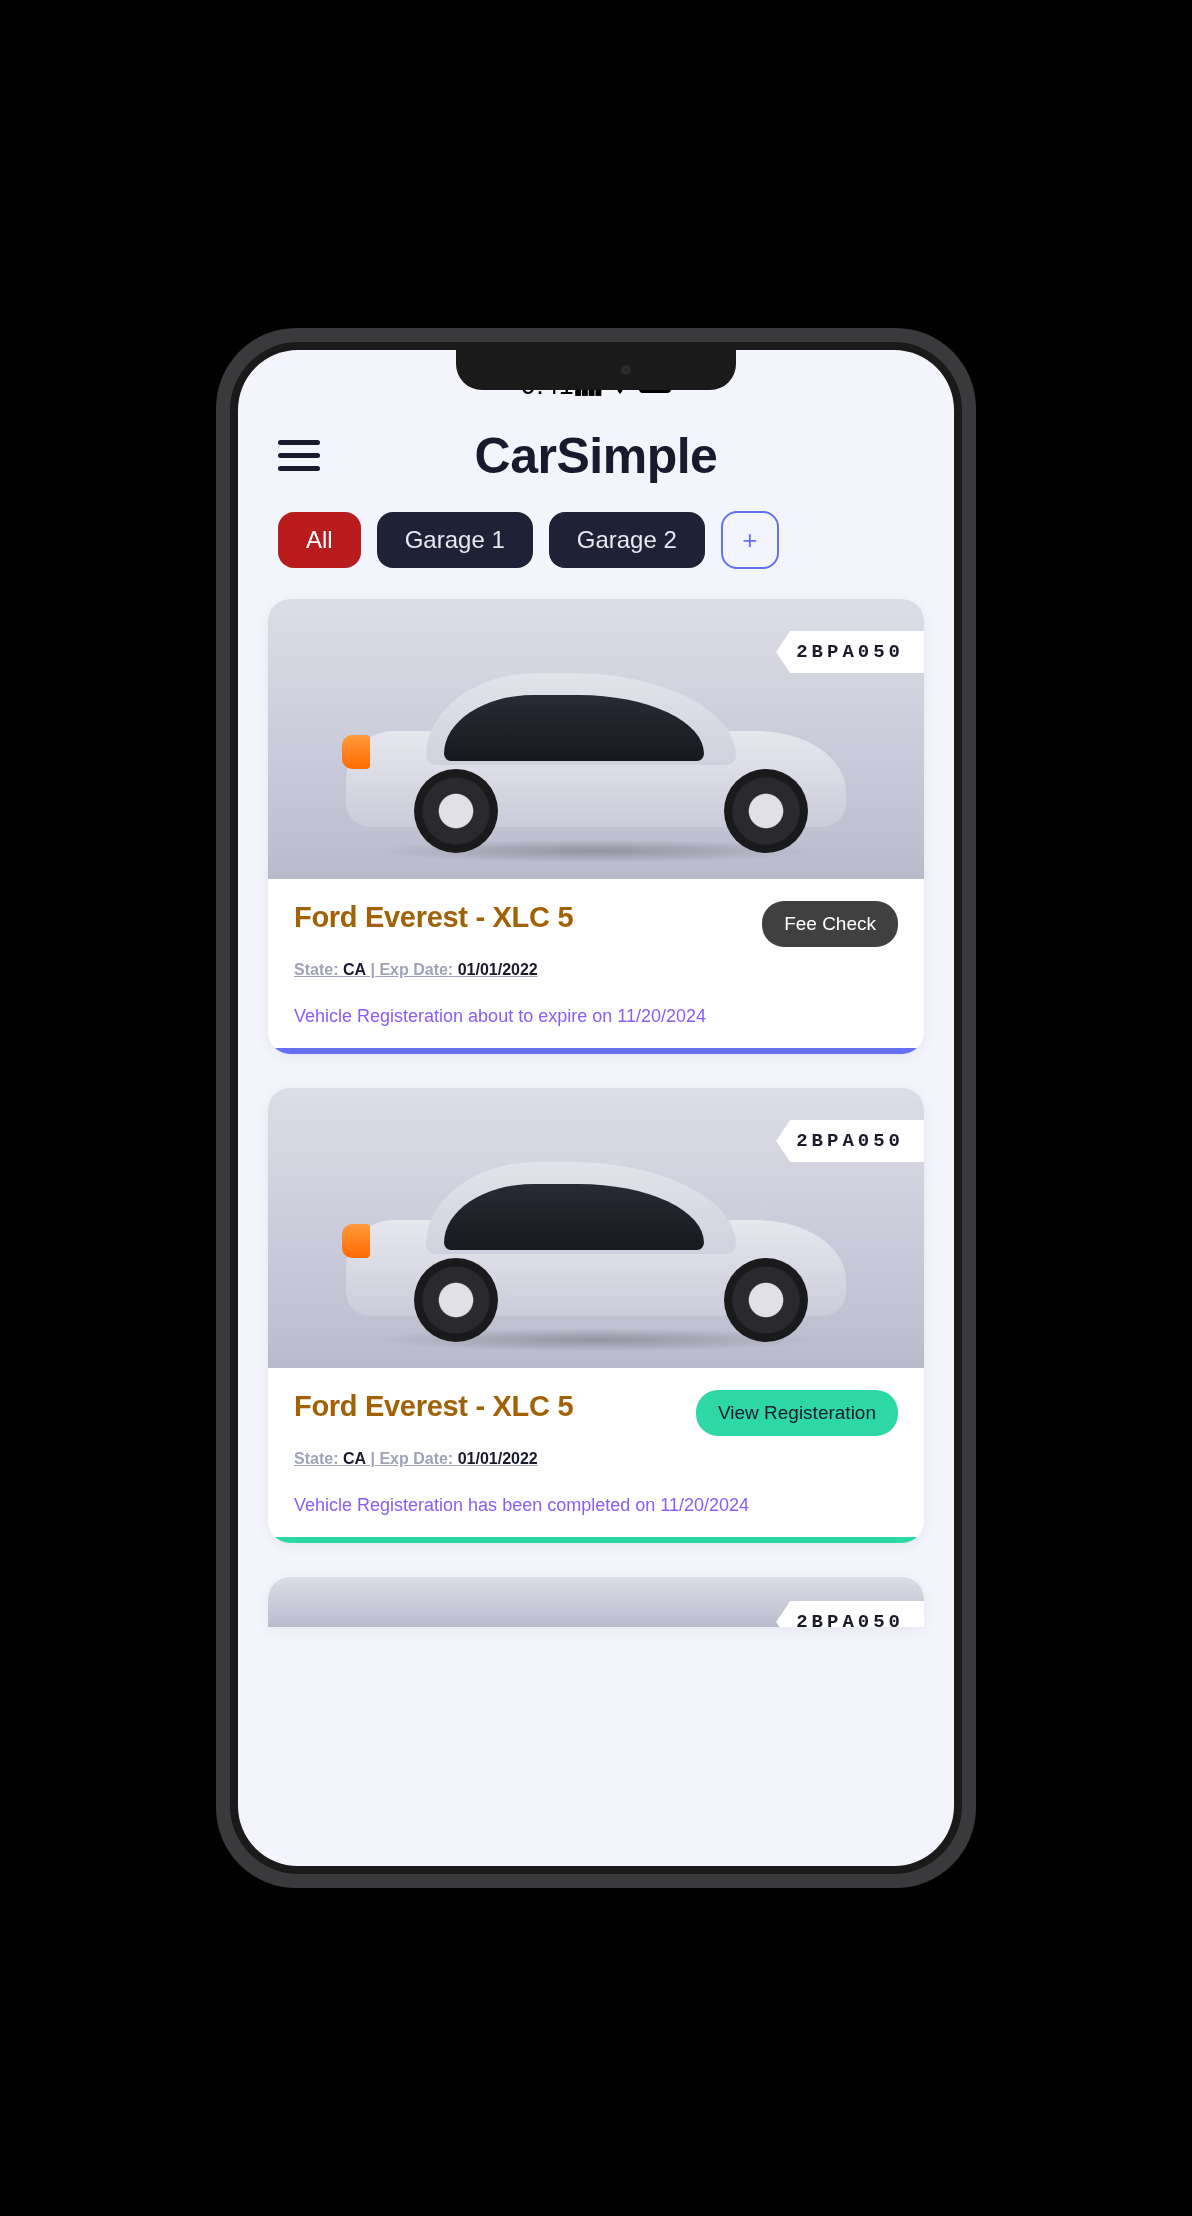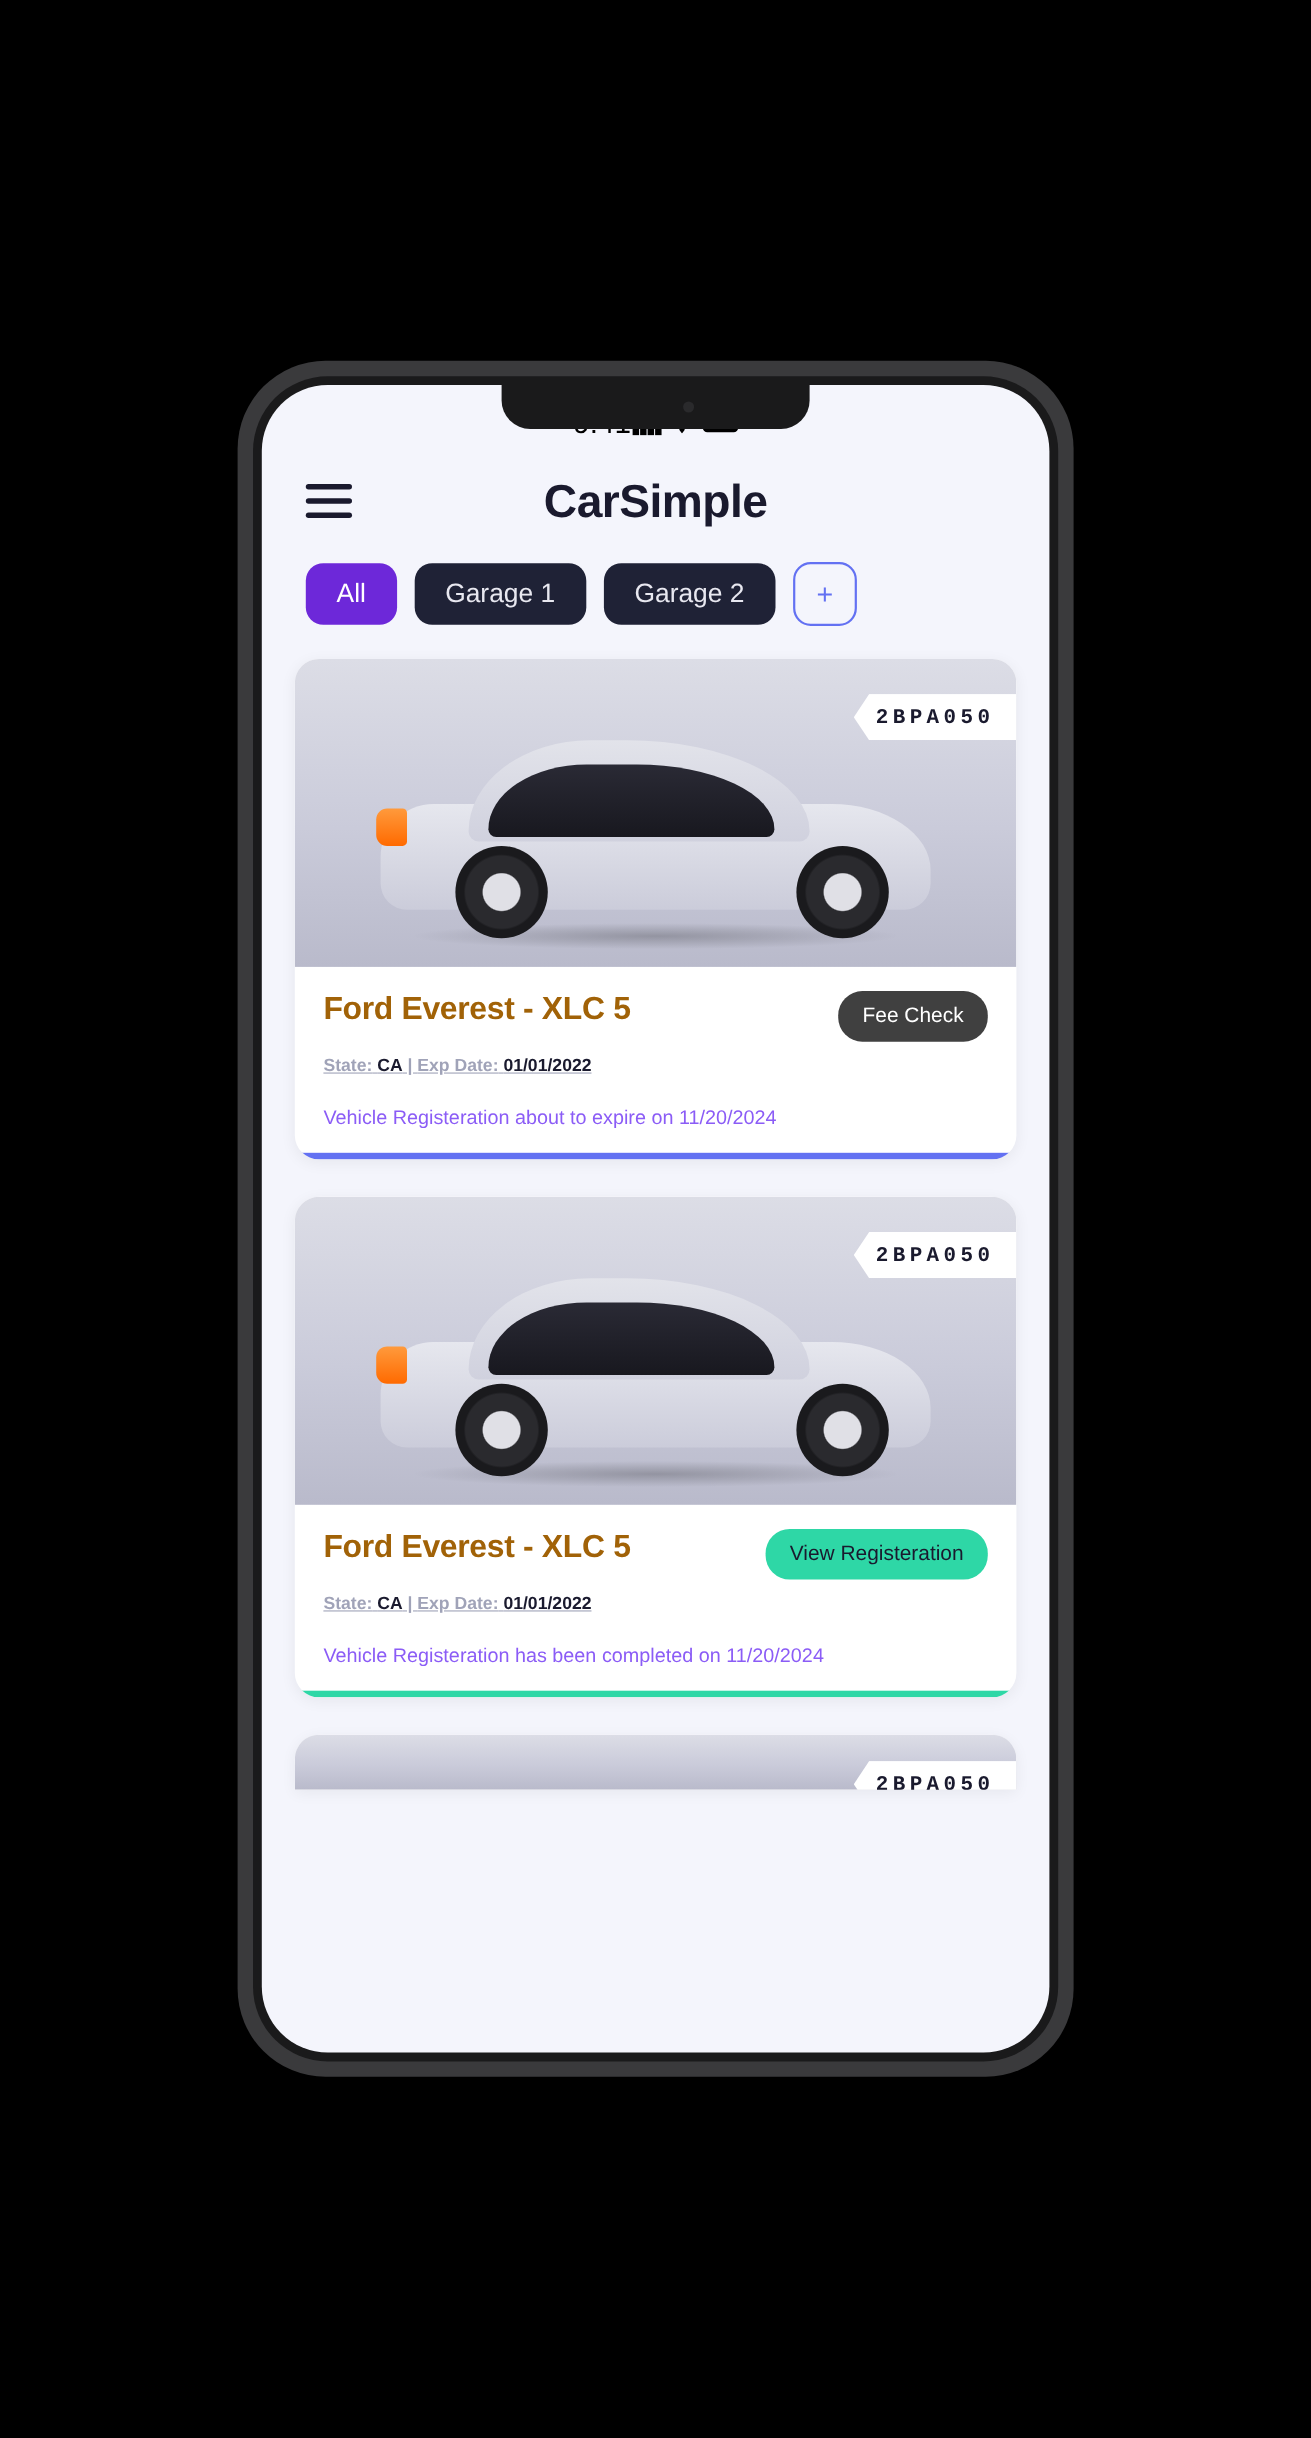--- a/index.html
+++ b/index.html
@@ -85,36 +85,36 @@
 .menu-icon {
   display: flex; flex-direction: column; gap: 8px; cursor: pointer;
 }
 .menu-icon span {
   display: block; width: 42px; height: 5px; background: #1a1a2e; border-radius: 3px;
 }
 .app-title {
   position: absolute;
   left: 50%;
   transform: translateX(-50%);
-  font-size: 42px;
+  font-size: 50px;
   font-weight: 900;
   letter-spacing: -0.5px;
   color: #1a1a2e;
 }
 .filters {
   display: flex; gap: 16px; padding: 10px 40px 30px; align-items: center;
 }
 .chip {
   padding: 14px 28px;
   border-radius: 16px;
   font-size: 24px;
   font-weight: 500;
   cursor: pointer;
 }
-.chip-active { background: #6d28d9; color: #fff; }
+.chip-active { background: #b91c1c; color: #fff; }
 .chip-dark { background: #1f2236; color: #e8e8f0; }
 .chip-add {
   width: 58px; height: 58px; border: 2px solid #6371f2; border-radius: 16px;
   background: transparent; color: #6371f2; display: flex; align-items: center;
   justify-content: center; font-size: 26px; cursor: pointer;
 }
 .content { padding: 0 30px; }
 .card {
   background: #fff;
   border-radius: 22px;

